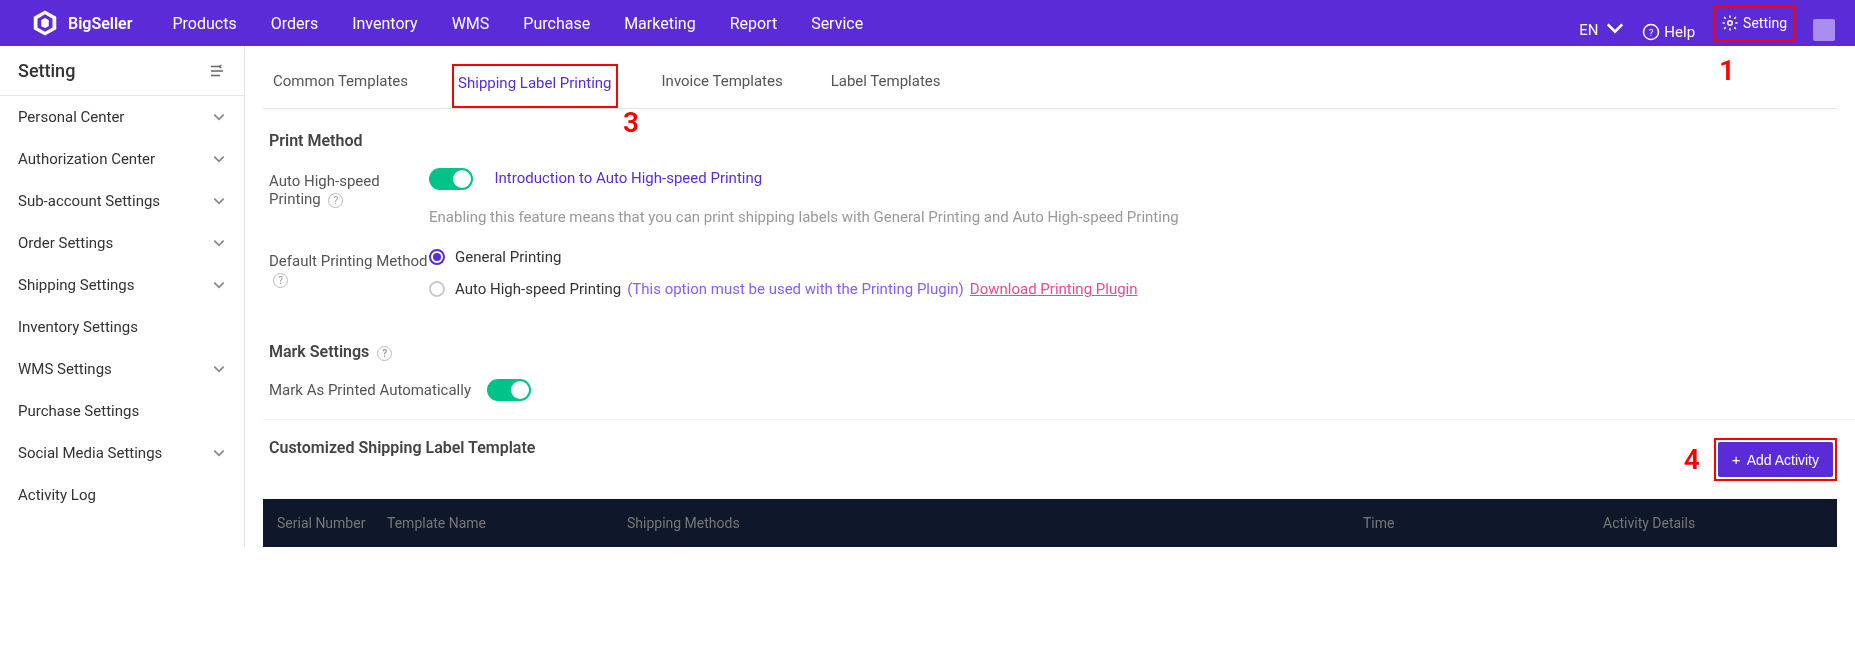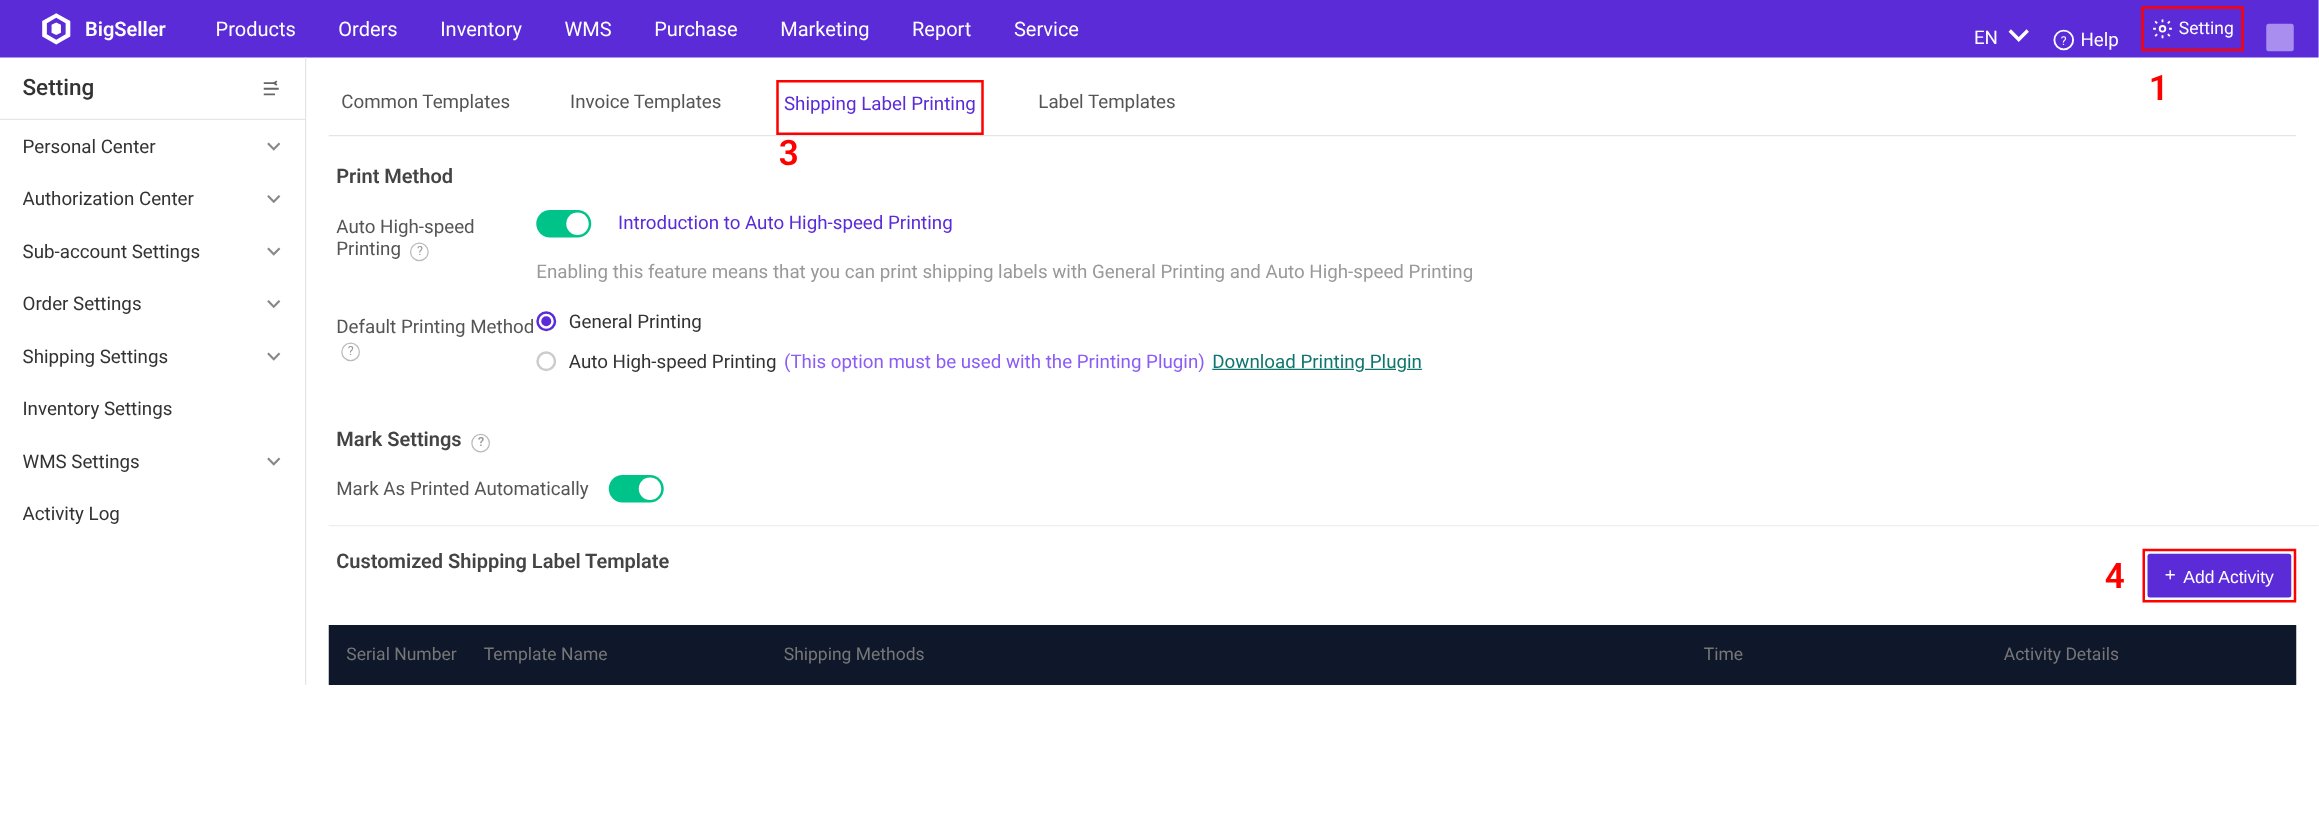--- a/index.html
+++ b/index.html
@@ -49,21 +49,21 @@
   .toggle .knob { position:absolute; right:2px; top:2px; width:18px; height:18px; border-radius:50%; background:#fff; }
 
   .link-text { color:#5b2bd8; margin-left:18px; font-size:15px; cursor:pointer; }
   .desc-text { color:#999; font-size:15px; margin-top:18px; }
 
   .radio-row { display:flex; align-items:center; margin-bottom:14px; font-size:15px; }
   .radio { width:16px; height:16px; border:2px solid #5b2bd8; border-radius:50%; position:relative; margin-right:10px; }
   .radio.checked::after { content:""; position:absolute; left:2px; top:2px; width:8px; height:8px; border-radius:50%; background:#5b2bd8; }
   .radio.unchecked { border-color:#ccc; }
   .hint-text { color:#8b5cf6; margin-left:6px; }
-  .dl-link { color:#0f766e; text-decoration:underline; margin-left:6px; cursor:pointer; }
+  .dl-link { color:#ec4899; text-decoration:underline; margin-left:6px; cursor:pointer; }
 
   .subsection-row { display:flex; align-items:center; gap:16px; margin-left:6px; margin-bottom:18px; }
   .subsection-label { font-size:15px; color:#555; }
 
   .divider { height:1px; background:#eee; margin: 14px 0 18px 0; }
 
   .cust-header { display:flex; align-items:flex-start; justify-content:space-between; margin: 10px 18px 18px 6px; position:relative; }
   .cust-title { font-size:16px; font-weight:600; color:#444; }
   .btn-primary { background:#5b2bd8; color:#fff; border:none; padding:9px 14px; font-size:14px; border-radius:2px; cursor:pointer; display:flex; align-items:center; gap:6px; }
   .btn-wrap { border:2px solid #ff0000; padding:2px; position:relative; }
@@ -169,30 +169,39 @@
     <div class="side-section">
       <span>Inventory Settings</span>
     </div>
     <div class="side-section">
       <span>WMS Settings</span>
       <svg class="chev" viewBox="0 0 12 12">
           <path d="M2 4l4 4 4-4" stroke="#888" stroke-width="1.5" fill="none"></path>
         </svg>
     </div>
     <div class="side-section">
+      <span>Purchase Settings</span>
+    </div>
+    <div class="side-section">
+      <span>Social Media Settings</span>
+      <svg class="chev" viewBox="0 0 12 12">
+          <path d="M2 4l4 4 4-4" stroke="#888" stroke-width="1.5" fill="none"></path>
+        </svg>
+    </div>
+    <div class="side-section">
       <span>Activity Log</span>
     </div>
   </div>
 
   <div class="main">
 
     <div class="tabs">
       <div class="tab">Common Templates</div>
+      <div class="tab active active-outlined" style="position:relative;">Shipping Label Printing</div>
       <div class="tab">Invoice Templates</div>
-      <div class="tab active active-outlined" style="position:relative;">Shipping Label Printing</div>
       <div class="tab">Label Templates</div>
     </div>
     <span class="annot-num" style="top:60px; left:378px;">3</span>
 
     <div class="section-title">Print Method</div>
 
     <div class="row">
       <div class="row-label">
         <span>Auto High-speed Printing</span>
         <span class="help-q">?</span>

